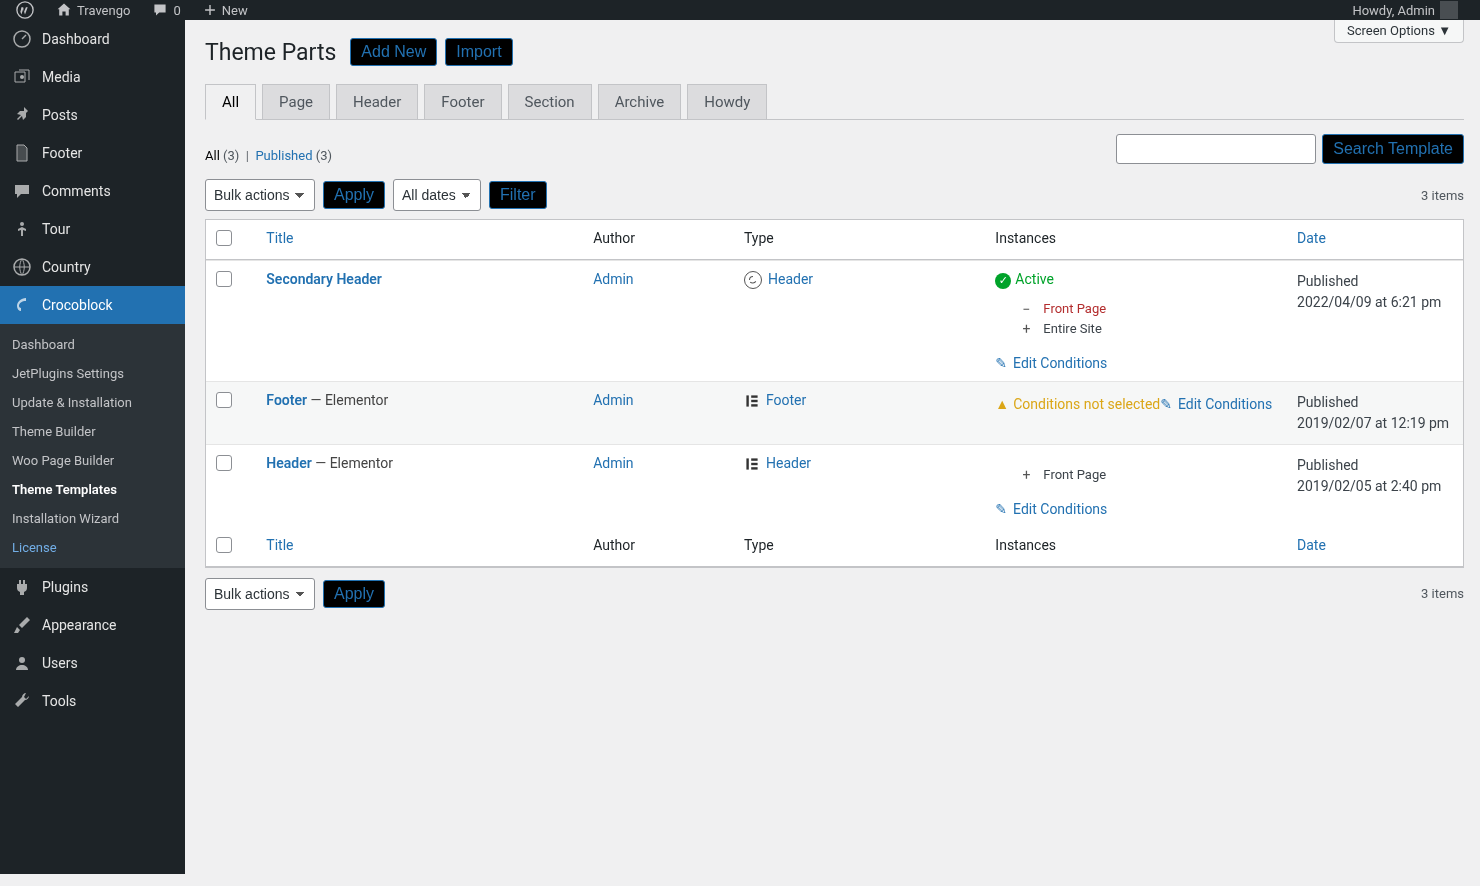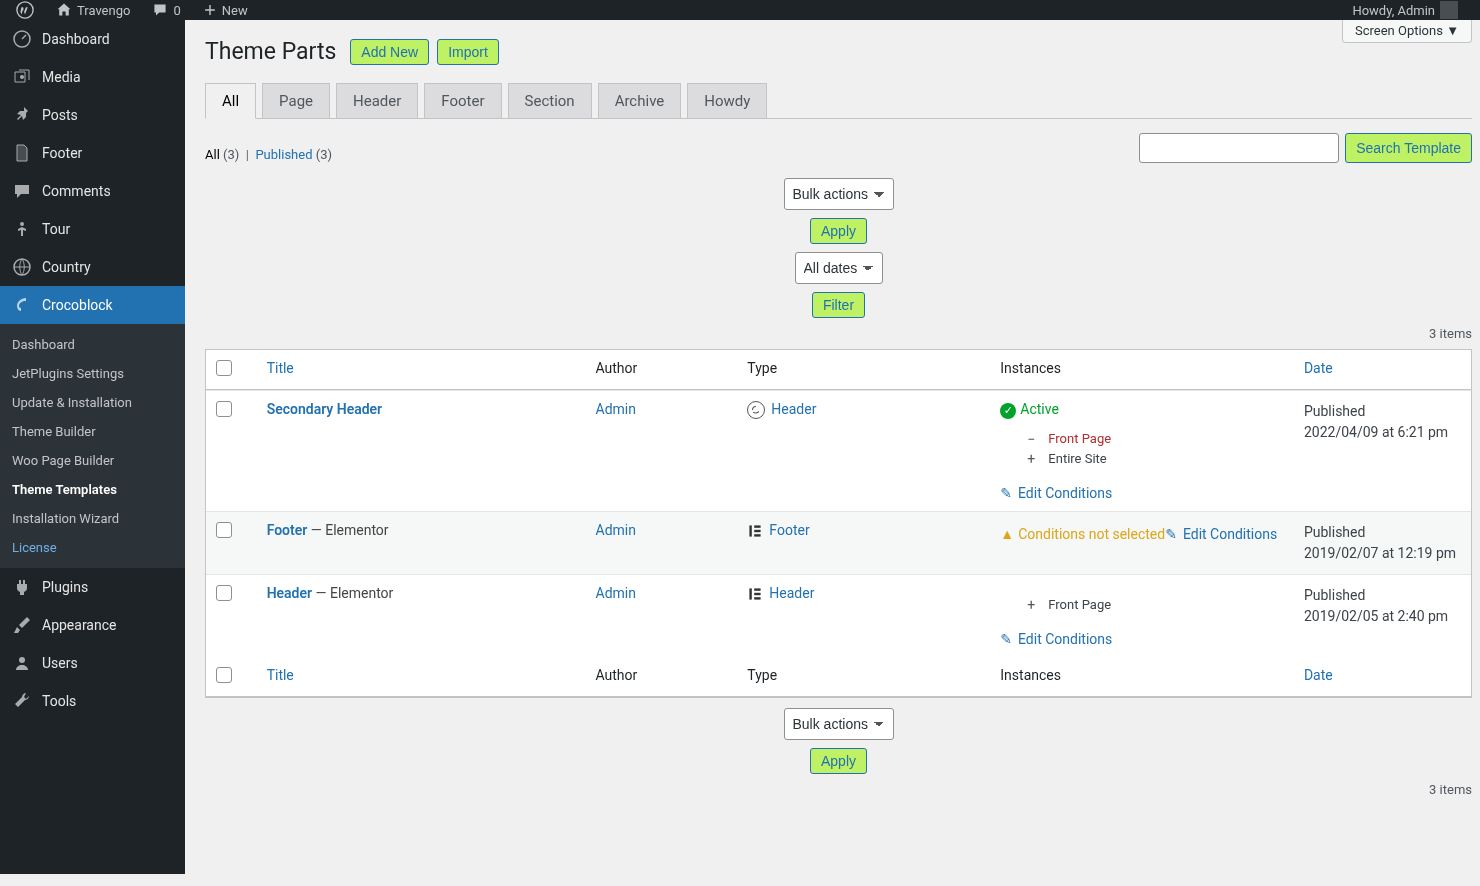--- a/index.html
+++ b/index.html
@@ -19,34 +19,34 @@
     .sidebar { width: 185px; background: #1d2327; color: #c3c4c7; font-size: 14px; }
     .side-item { display: flex; align-items: center; gap: 10px; padding: 9px 12px; cursor: pointer; color: #e5e5e5; }
     .side-item.current { background: #2271b1; color: #fff; position: relative; }
     .side-item.current::after { content: ""; position: absolute; right: -8px; top: 50%; transform: translateY(-50%); border: 8px solid transparent; border-left-color: #2271b1; }
     .side-icon { width: 20px; height: 20px; display: inline-flex; align-items: center; justify-content: center; opacity: .7; }
     .submenu { background: #2c3338; padding: 6px 0; }
     .sub-item { padding: 7px 12px; font-size: 13px; color: #c3c4c7; cursor: pointer; }
     .sub-item.active { color: #fff; font-weight: 600; }
 
     
-    .main { flex: 1; padding: 0 8px 40px 20px; }
+    .main { flex: 1; padding: 0 16px 40px 20px; }
     .screen-opts { float: right; background: #f6f7f7; border: 1px solid #c3c4c7; border-top: none; padding: 3px 12px 4px; font-size: 13px; color: #2c3338; cursor: pointer; margin-top: 0; border-radius: 0 0 4px 4px; }
     .header-row { display: flex; align-items: center; gap: 8px; padding-top: 18px; }
     h1 { font-size: 23px; font-weight: 400; color: #1d2327; margin-right: 6px; }
-    .btn { background: #bef264; border: 1px solid #2271b1; color: #2271b1; padding: 4px 10px; font-size: 14px; border-radius: 3px; cursor: pointer; }
+    .btn { background: #000000; border: 1px solid #2271b1; color: #2271b1; padding: 4px 10px; font-size: 16px; border-radius: 3px; cursor: pointer; }
 
     .filter-tabs { margin-top: 18px; border-bottom: 1px solid #c3c4c7; display: flex; gap: 6px; }
     .ftab { border: 1px solid #c3c4c7; border-bottom: none; background: #dcdcde; padding: 8px 16px; font-size: 15px; color: #50575e; cursor: pointer; }
     .ftab.active { background: #f0f0f1; color: #000; border-bottom: 1px solid #f0f0f1; margin-bottom: -1px; }
 
     .subsubsub { margin: 14px 0 8px; font-size: 13px; color: #646970; }
     .subsubsub .count { color: #50575e; }
 
-    .tablenav { display: flex; align-items: center; gap: 8px; margin: 8px 0; flex-direction: column; }
+    .tablenav { display: flex; align-items: center; gap: 8px; margin: 8px 0; }
     select { background: #fff; border: 1px solid #8c8f94; border-radius: 3px; padding: 4px 24px 4px 8px; font-size: 14px; color: #2c3338; height: 32px; appearance: none; background-image: linear-gradient(45deg, transparent 50%, #555 50%), linear-gradient(135deg, #555 50%, transparent 50%); background-position: calc(100% - 14px) 13px, calc(100% - 9px) 13px; background-size: 5px 5px; background-repeat: no-repeat; }
     .search-box { margin-left: auto; display: flex; gap: 6px; }
     .search-box input { border: 1px solid #8c8f94; border-radius: 3px; padding: 0 8px; height: 30px; width: 200px; }
     .displaying-num { margin-left: auto; font-size: 13px; color: #50575e; }
 
     
     table.widefat { width: 100%; background: #fff; border: 1px solid #c3c4c7; border-spacing: 0; margin-top: 6px; }
     table.widefat th, table.widefat td { text-align: left; padding: 10px; vertical-align: top; font-size: 14px; }
     table.widefat thead th, table.widefat tfoot th { font-weight: 400; color: #2271b1; border-bottom: 1px solid #c3c4c7; }
     table.widefat thead th.dark, table.widefat tfoot th.dark { color: #1d2327; }

